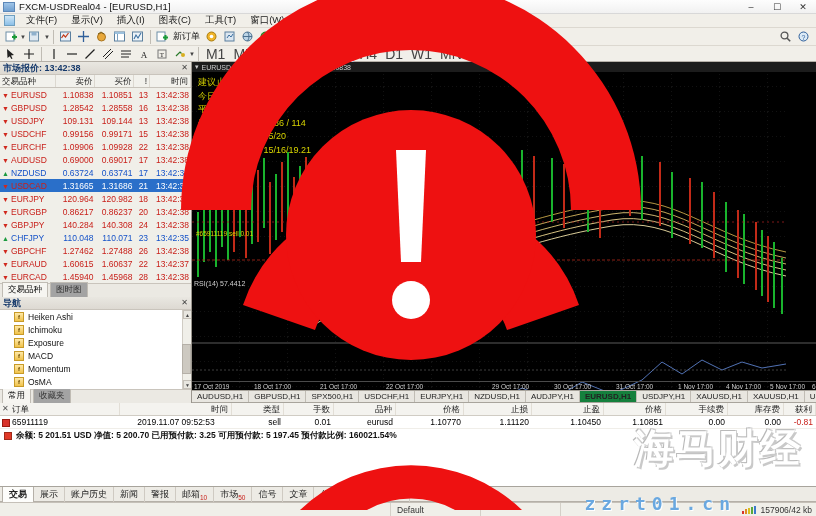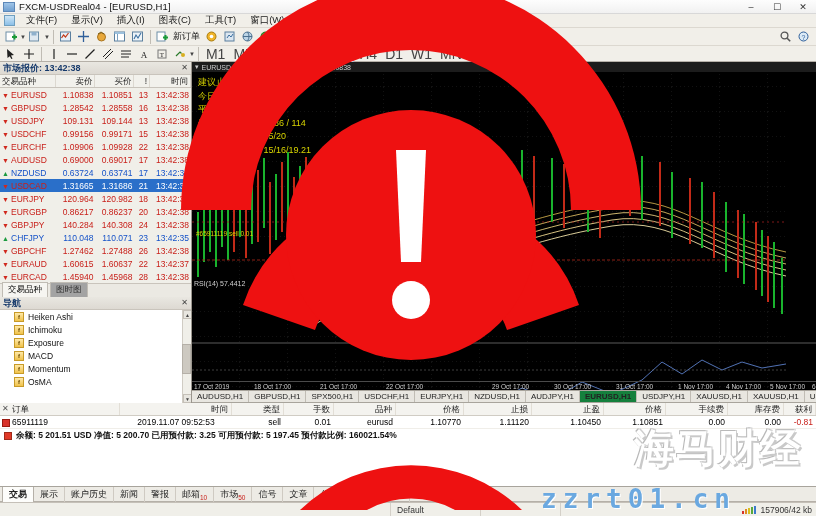--- a/index.html
+++ b/index.html
@@ -133,21 +133,21 @@
   .bars i { width:2px; margin-right:1px; display:block;}
   
   .wifi { position:absolute; left:0; top:0; width:816px; height:516px;
      pointer-events:none; z-index:50;}
   
   .wm1 { position:absolute; right:14px; bottom:40px; z-index:40;
      font-size:40px; font-weight:bold; color:#ffffff;
      text-shadow: 2px 2px 0 #c9c9c9, -1px -1px 0 #b9b9b9, 1px -1px 0 #cfcfcf;
      letter-spacing:2px; font-family:"DejaVu Sans", sans-serif;}
   .wm2 { position:absolute; right:80px; bottom:2px; z-index:60;
-     font-size:26px; font-weight:bold; color:#6aa8e0; letter-spacing:6px;
+     font-size:18px; font-weight:bold; color:#6aa8e0; letter-spacing:6px;
      text-shadow: 1px 1px 0 #ffffff; font-family:"DejaVu Sans Mono", monospace;}
 </style>
 </head>
 <body>
 
 <div class="titlebar">
   <div class="tb-icon"></div>
   <div class="tb-title">FXCM-USDReal04 - [EURUSD,H1]</div>
   <div class="tb-btns">
     <div class="tb-btn">–</div>
@@ -573,20 +573,24 @@
             <span class="nav-ico">f</span>
             <span>OsMA</span>
           </div>
           <div class="nav-item"></div>
         </div>
       <div class="scrollbar-v">
         <div class="sb-arrow">▲</div>
         <div class="sb-thumb" style="top:34px; height:30px;"></div>
         <div class="sb-arrow" style="position:absolute;bottom:0;">▼</div>
       </div>
+    </div>
+    <div class="mw-tabs">
+      <div class="mw-tab active">常用</div>
+      <div class="mw-tab">收藏夹</div>
     </div>
   </div>
 
   <div style="flex:1; display:flex; flex-direction:column;">
     <div class="chartwrap">
 
       <div class="chart-hdr">
         <span style="margin-right:3px;">▾</span>
         <span>EURUSD,H1  1.10883 1.10906 1.10818 1.10838</span>
       </div>

